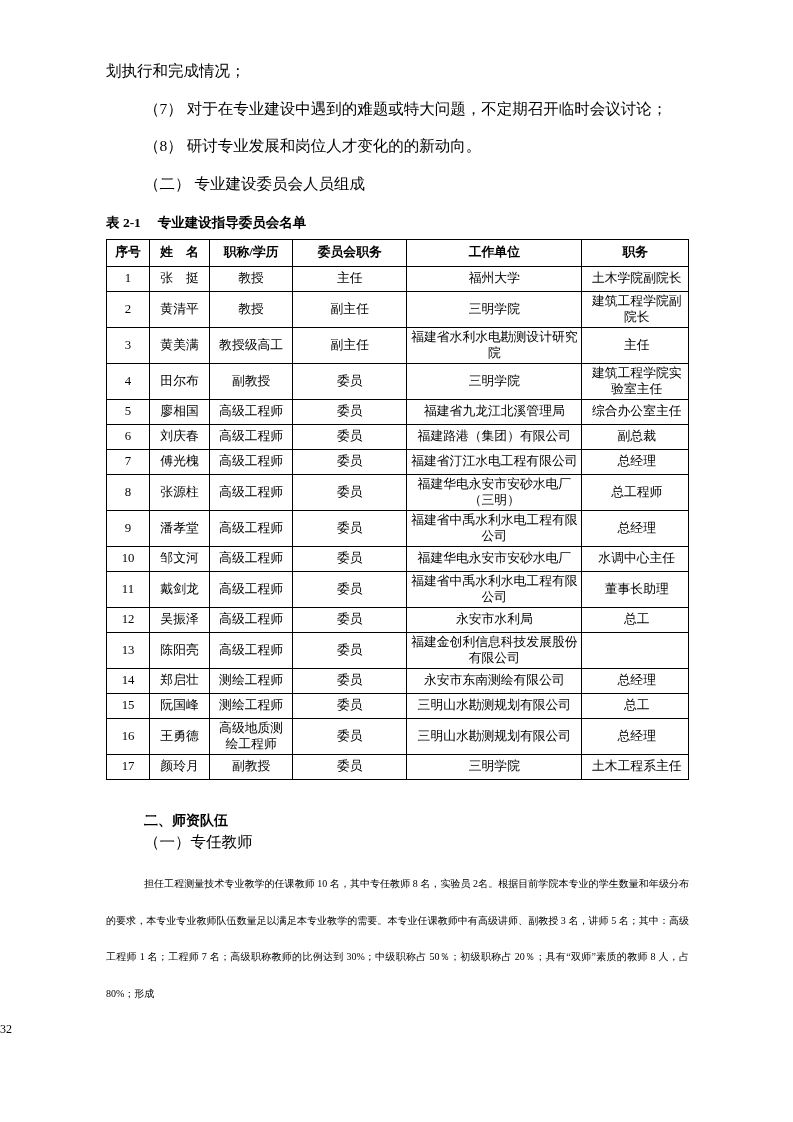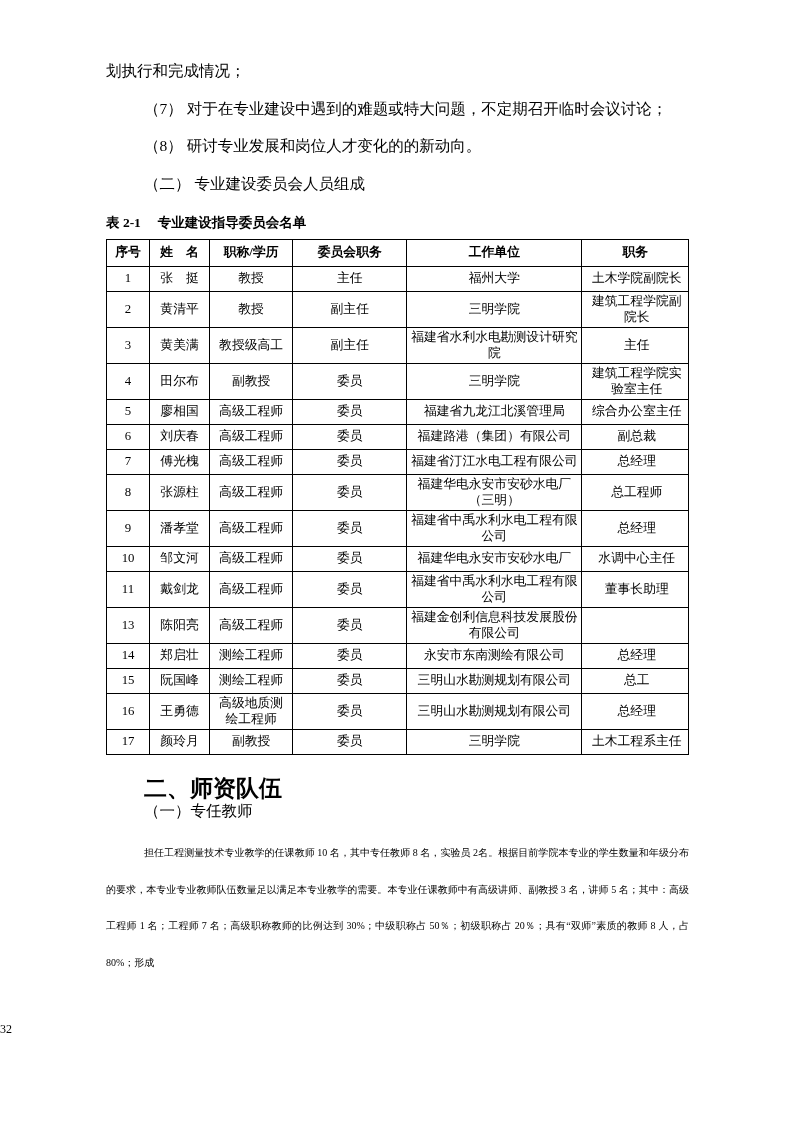--- a/index.html
+++ b/index.html
@@ -46,26 +46,26 @@
   table.committee th { font-weight: bold; height: 27px; }
   table.committee td.col-duty, table.committee th.left-head { }
   table.committee td.col-duty { text-align: center; padding-left: 6px; }
   .col-no    { width: 7.4%; }
   .col-name  { width: 10.3%; }
   .col-title { width: 14.3%; }
   .col-role  { width: 19.6%; }
   .col-org   { width: 30.1%; }
   .col-duty-w{ width: 18.3%; }
   .section-heading {
-    font-family: Liberation Serif, serif;
+    font-family: Liberation Sans, sans-serif;
     font-weight: bold;
-    font-size: 23px;
+    font-size: 14px;
     line-height: 22px;
     padding-left: 38px;
-    margin-top: 23px;
+    margin-top: 29px;
   }
   .subsection {
     font-size: 15.5px;
     line-height: 20px;
     padding-left: 38px;
     margin-top: 1px;
   }
   .body-paragraph {
     margin-top: 14px;
     font-size: 10px;
@@ -195,20 +195,28 @@
         </tr>
         <tr>
           <td>11</td>
           <td>戴剑龙</td>
           <td>高级工程师</td>
           <td>委员</td>
           <td>福建省中禹水利水电工程有限公司</td>
           <td class="col-duty">董事长助理</td>
         </tr>
         <tr>
+          <td>12</td>
+          <td>吴振泽</td>
+          <td>高级工程师</td>
+          <td>委员</td>
+          <td>永安市水利局</td>
+          <td class="col-duty">总工</td>
+        </tr>
+        <tr>
           <td>13</td>
           <td>陈阳亮</td>
           <td>高级工程师</td>
           <td>委员</td>
           <td>福建金创利信息科技发展股份有限公司</td>
           <td class="col-duty"></td>
         </tr>
         <tr>
           <td>14</td>
           <td>郑启壮</td>

